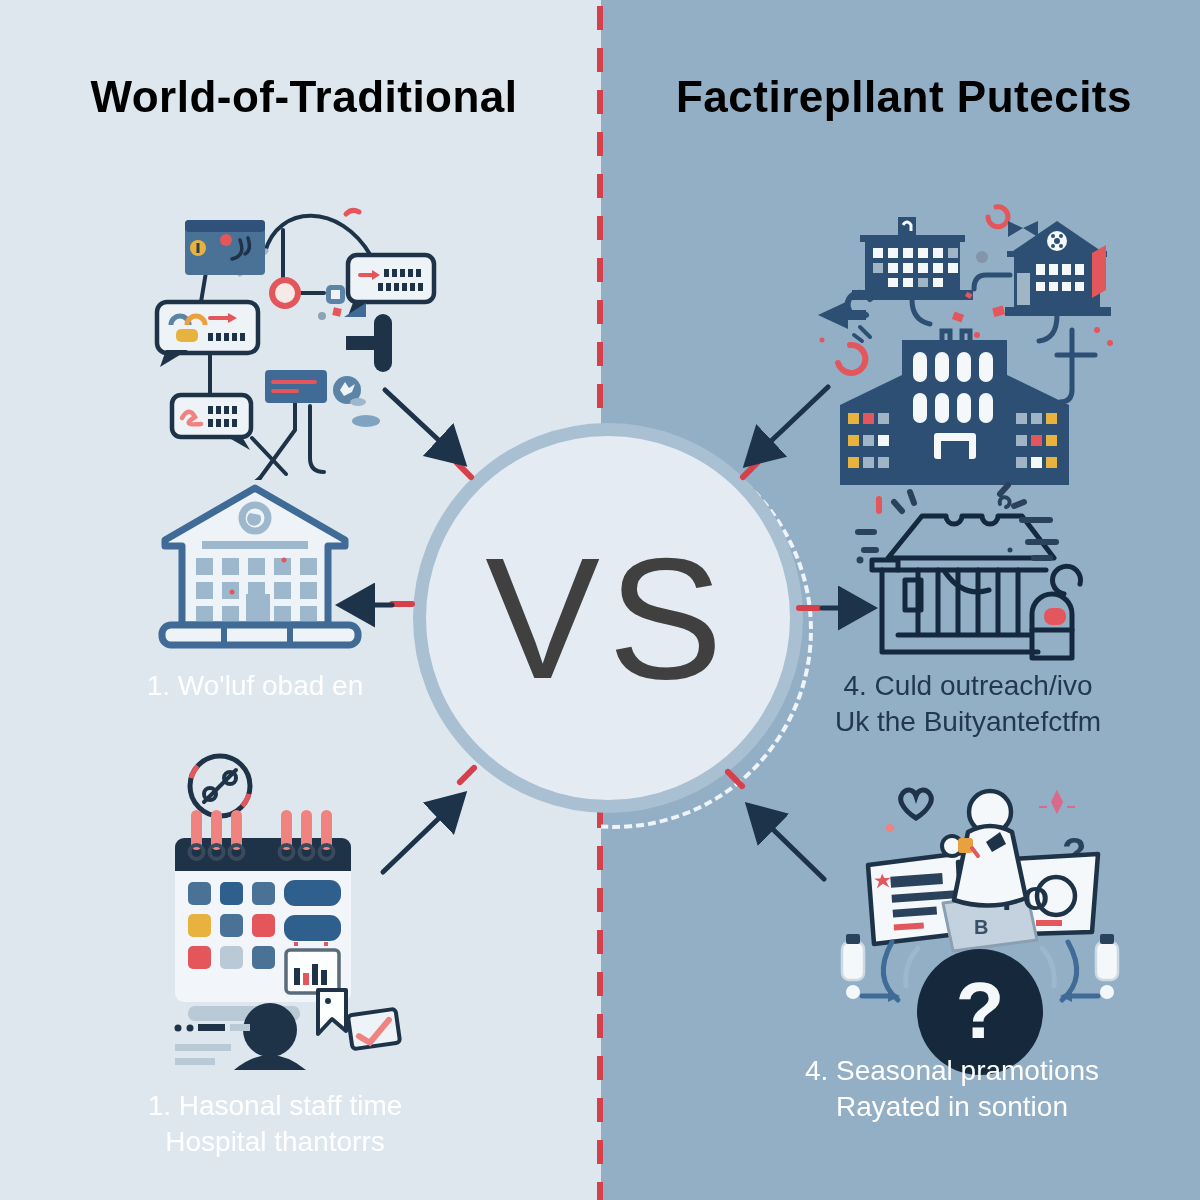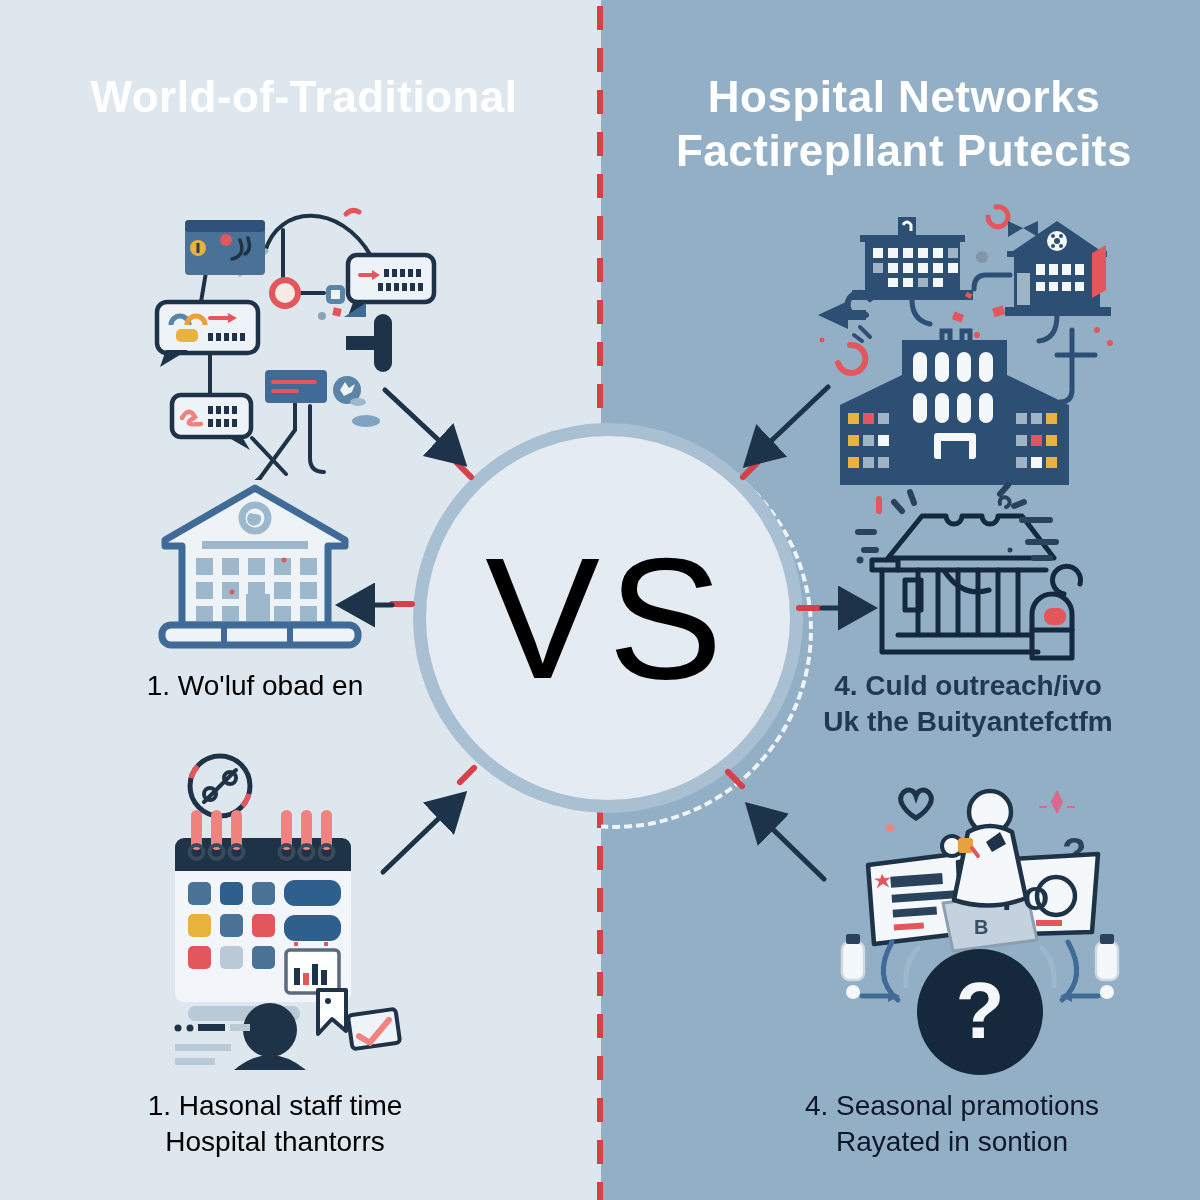--- a/index.html
+++ b/index.html
@@ -3,36 +3,36 @@
 <meta charset="utf-8">
 <style>
   html,body{margin:0;padding:0;background:#888;}
   .canvas{position:relative;width:1200px;height:1200px;overflow:hidden;
     font-family:"Liberation Sans", sans-serif;}
   .half{position:absolute;top:0;height:1200px;}
   .half-left{left:0;width:601px;background:#dee7ee;}
   .half-right{left:601px;width:599px;background:#93afc6;}
   .divider{position:absolute;left:597px;top:6px;width:6px;height:1194px;
     background:repeating-linear-gradient(to bottom,#d6404b 0 24px,transparent 24px 42px);}
-  .title{position:absolute;text-align:center;color:#ffffff;font-weight:700;
+  .title{position:absolute;text-align:center;color:#000000;font-weight:700;
     font-size:44px;line-height:1.22;letter-spacing:.5px;}
   .title-left{left:38px;width:532px;top:70px;}
   .title-right{left:636px;width:536px;top:70px;}
-  .caption{position:absolute;text-align:center;color:#000000;font-size:28px;line-height:1.3;}
+  .caption{position:absolute;text-align:center;color:#ffffff;font-size:28px;line-height:1.3;}
   .cap-l1{left:65px;width:380px;top:668px;}
   .cap-l2{left:85px;width:380px;top:1088px;}
-  .cap-r1{left:778px;width:380px;top:668px;color:#223850;font-weight:bold;}
-  .cap-r2{left:762px;width:380px;top:1088px;color:#0f172a;}
+  .cap-r1{left:778px;width:380px;top:668px;color:#223850;}
+  .cap-r2{left:762px;width:380px;top:1053px;color:#ffffff;}
   .right-clip{position:absolute;left:601px;top:0;width:599px;height:1200px;overflow:hidden;}
   .vs-dash-ring{position:absolute;left:-186px;top:431px;width:398px;height:398px;
     border:4px dashed #eef4f9;border-radius:50%;box-sizing:border-box;}
   .vs-circle{position:absolute;left:413px;top:423px;width:390px;height:390px;border-radius:50%;
     background:#e4ebf2;border:13px solid #a9bfd2;box-sizing:border-box;
     display:flex;align-items:center;justify-content:center;}
-  .vs-text{font-size:172px;font-weight:200;color:#000000;letter-spacing:8px;}
+  .vs-text{font-size:172px;font-weight:200;color:#404040;letter-spacing:8px;}
   .tick{position:absolute;background:#d6404b;width:26px;height:6px;border-radius:3px;}
   .tick-ml{left:389px;top:601px;}
   .tick-mr{left:796px;top:605px;}
   .tick-tl{left:451px;top:467px;transform:rotate(45deg);}
   .tick-tr{left:737px;top:467px;transform:rotate(-45deg);}
   .tick-bl{left:454px;top:772px;transform:rotate(-45deg);}
   .tick-br{left:722px;top:776px;transform:rotate(45deg);}
   .abs{position:absolute;}
   svg{display:block;}
 </style>
@@ -41,21 +41,20 @@
 
 <div class="canvas">
 
   <div class="half half-left"></div>
   <div class="half half-right"></div>
 
   <div class="title title-left">
     <div>World-of-Traditional</div>
   </div>
   <div class="title title-right">
-    <div>Hospital Networks</div>
     <div>Factirepllant Putecits</div>
   </div>
 
   <svg class="abs" style="left:140px;top:190px" width="340" height="290" viewBox="0 0 340 290">
     <g fill="none" stroke="#1e3348" stroke-width="4" stroke-linecap="round">
       <path d="M125 62 C138 14 200 12 231 66"></path>
       <path d="M143 40 V 90"></path>
       <path d="M66 82 L61 112"></path>
       <path d="M70 163 V 203"></path>
       <path d="M155 212 V 240 L120 288"></path>

